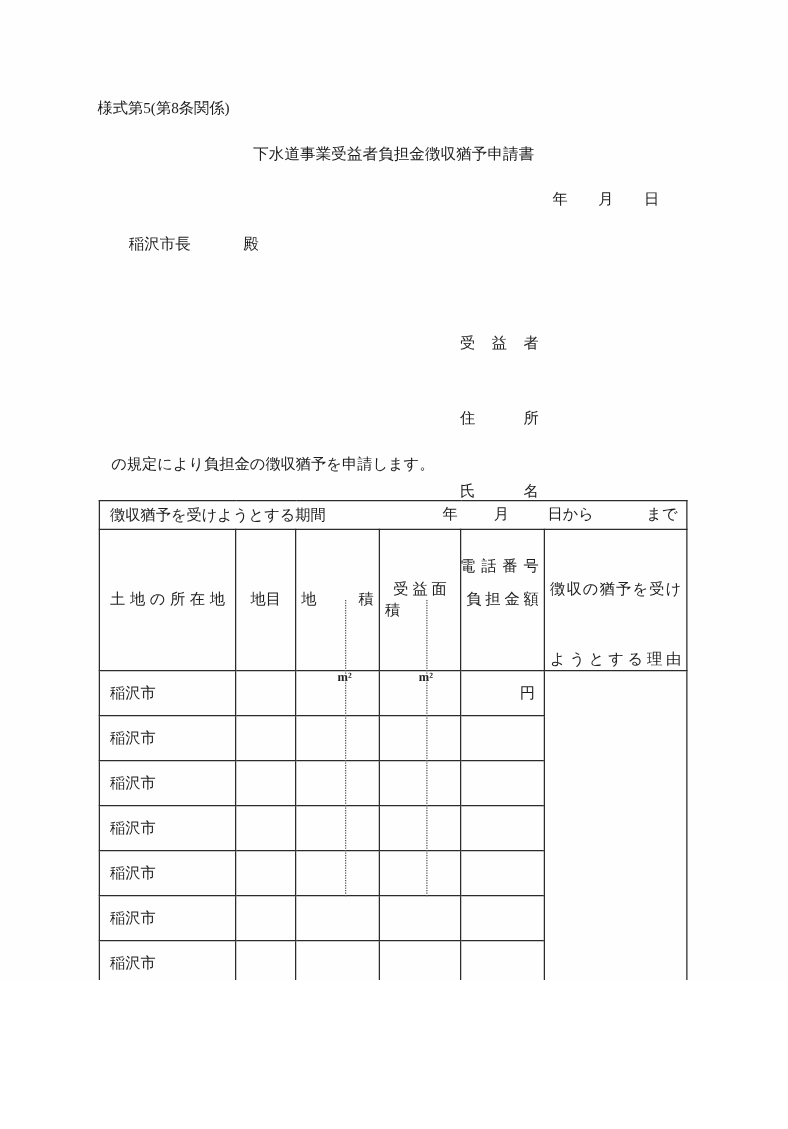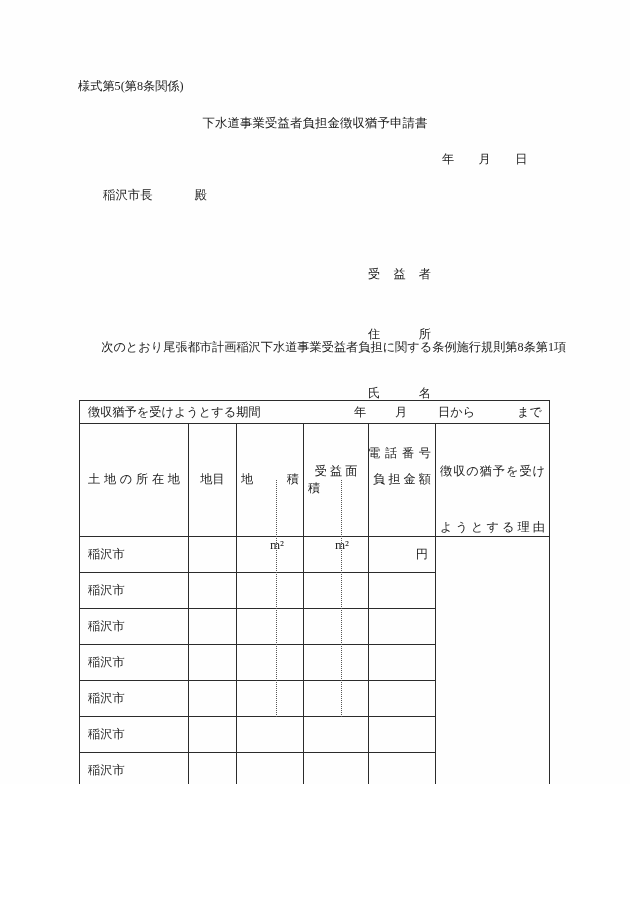--- a/index.html
+++ b/index.html
@@ -29,21 +29,21 @@
   .header-row td{height:40px;text-align:center;}
   .just{text-align:justify;text-align-last:justify;}
   .h-loc{padding:0 8px !important;}
   .h-area{padding:0 4px !important;}
   .h-4char{padding:0 4px !important;}
   .h-reason{padding:0 4px !important;vertical-align:middle;}
   .h-reason div{line-height:15.8px;margin-top:40px;}
   .data-row td{height:35px;}
   .c-loc{text-align:left;padding-left:8px !important;}
   .c-area{position:relative;}
-  .unit-area{position:absolute;top:1px;font-size:13px;line-height:1;}
+  .unit-area{position:absolute;top:1px;font-size:10px;line-height:1;font-weight:bold;}
   .u-c3{left:33px;}
   .u-c4{left:31px;}
   .c-amt{text-align:right;padding-right:7px !important;}
   .dotted-line{position:absolute;top:80px;height:237px;width:0;border-left:1px dotted #555;}
   .dl1{left:197px;}
   .dl2{left:262px;}
   .remark{position:absolute;left:87px;top:726px;white-space:nowrap;}
   .remark-text{margin-left:12px;}
 </style>
 </head>
@@ -62,21 +62,22 @@
   </div>
 
   <div class="applicant">
     <div class="a-line">受 益 者</div>
     <div class="a-line">住 所</div>
     <div class="a-line">氏 名</div>
     <div class="a-line">電話番号</div>
   </div>
 
   <p class="body-text">
-    <span>　次のとおり尾張都市計画稲沢下水道事業受益者負担に関する条例施行規則第8条第1項</span><br>
+    <br>
+    <span>の規定により負担金の徴収猶予を申請します。</span>
   </p>
 
   <div class="table-wrap">
     <table class="form-table">
       <colgroup>
         <col style="width:109px">
           <col style="width:48px">
           <col style="width:67px">
         <col style="width:65px">
           <col style="width:67px">

